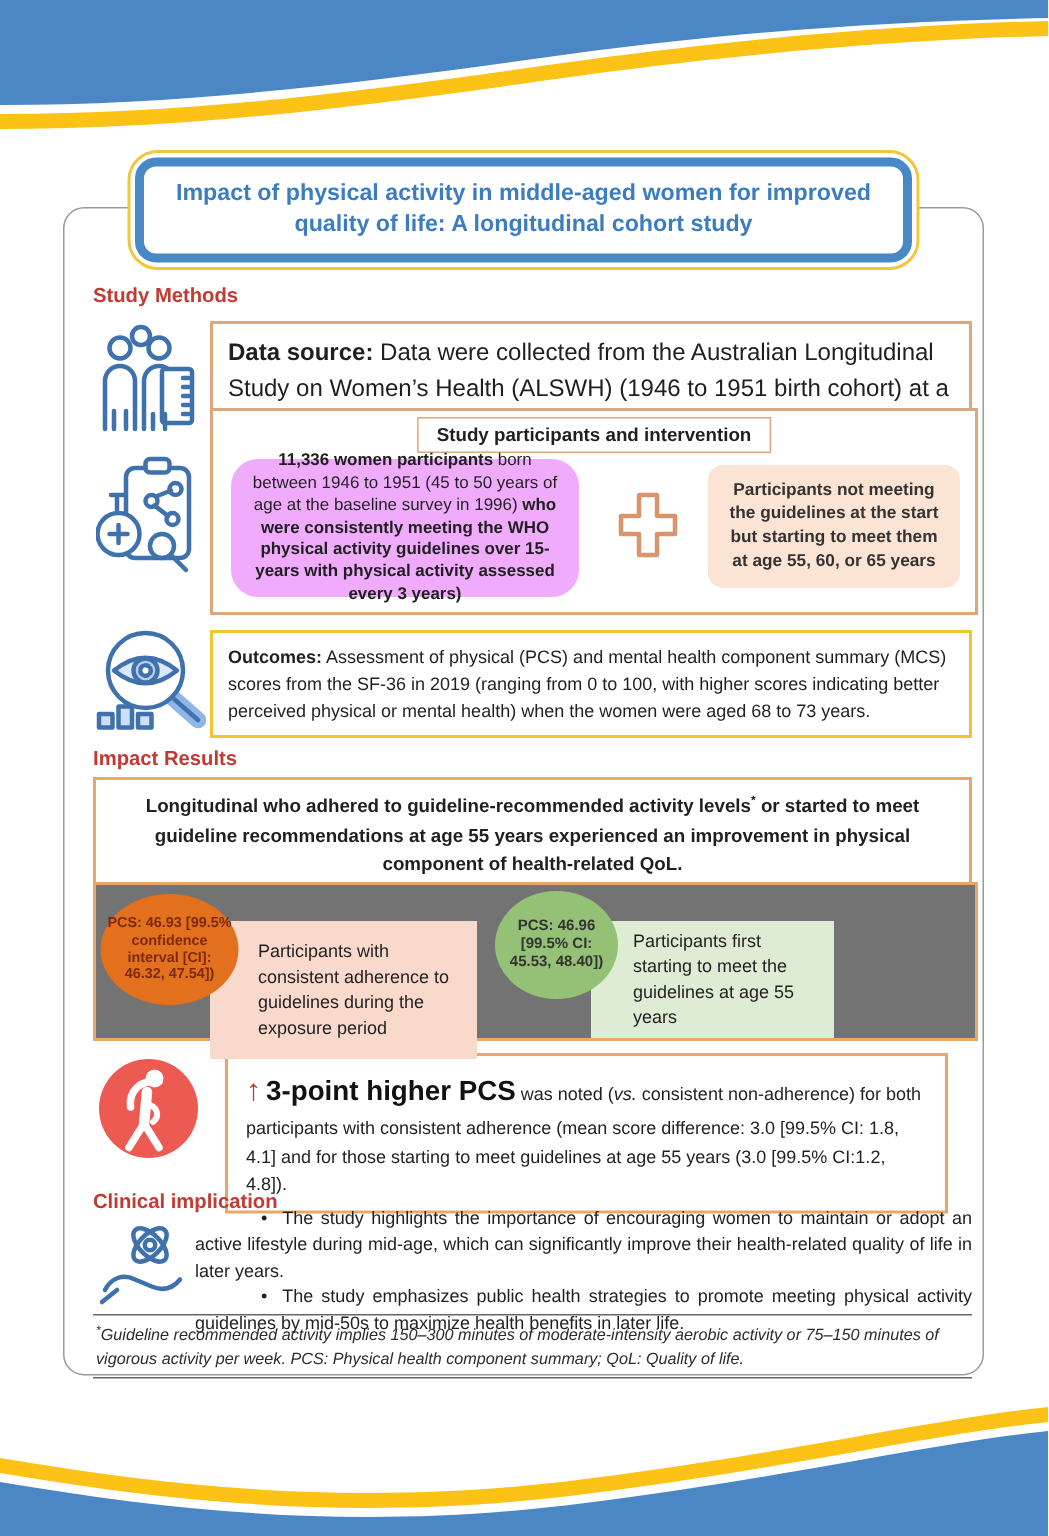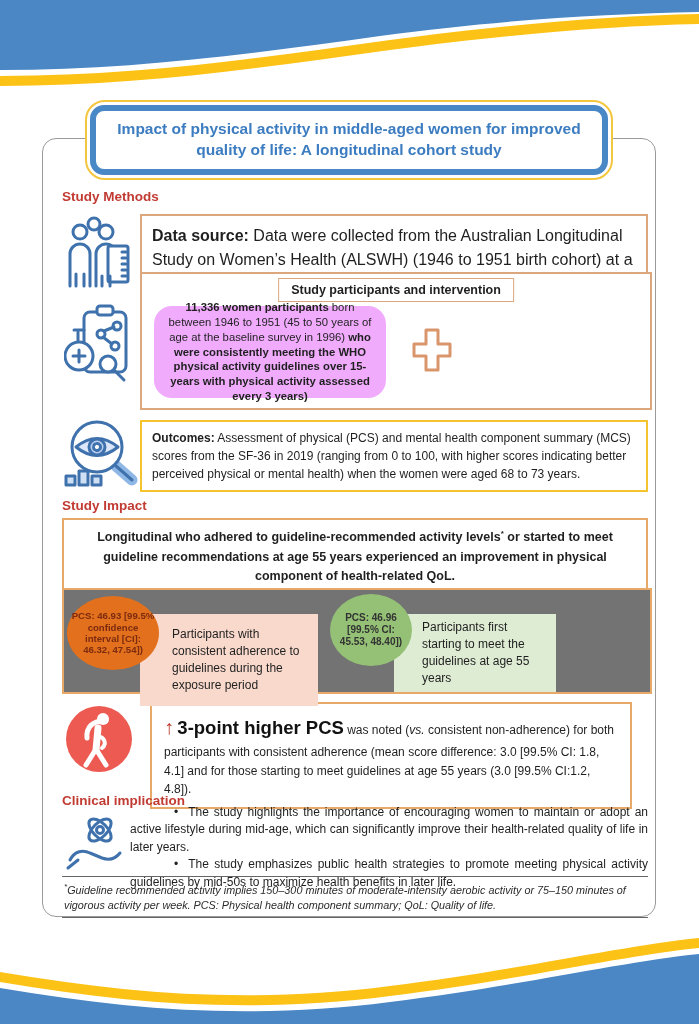--- a/index.html
+++ b/index.html
@@ -135,41 +135,44 @@
   <div class="abs participants-box">
     <div class="participants-header">Study participants and intervention</div>
     <div class="consistent-card">
       <div><b>11,336 women participants</b><span> born between 1946 to 1951 (45 to 50 years of age at the baseline survey in 1996) </span><b>who were consistently meeting the WHO physical activity guidelines over 15-years with physical activity assessed every 3 years)</b></div>
     </div>
     <div class="plus-wrap">
       <svg width="44" height="56" viewBox="0 0 44 56">
         <path d="M16,8 h12 v14 h12 v12 h-12 v14 h-12 v-14 H4 v-12 h12 Z" fill="#ffffff" stroke="#d9956b" stroke-width="3" stroke-linejoin="round"></path>
       </svg>
     </div>
+    <div class="starters-card">
+      <div>Participants not meeting the guidelines at the start but starting to meet them at age 55, 60, or 65 years</div>
+    </div>
   </div>
 
   <div class="abs" style="left:62px;top:418px;">
     <svg width="78" height="72" viewBox="0 0 78 72" fill="none" stroke="#3f72ad" stroke-width="3" stroke-linecap="round" stroke-linejoin="round">
       <path d="M54,48 L70,62" stroke="#8fb7e6" stroke-width="11"></path>
       <path d="M54,48 L70,62"></path>
       <circle cx="35" cy="29" r="25" fill="#ffffff"></circle>
       <path d="M14,29 Q35,12 56,29 Q35,46 14,29 Z" fill="#dbe7f8"></path>
       <circle cx="35" cy="29" r="8" fill="#b8cdf0"></circle>
       <circle cx="35" cy="29" r="3.5" fill="#ffffff" stroke-dasharray="2 2"></circle>
       <rect x="4" y="58" width="9" height="9" fill="#cfe0f4"></rect>
       <rect x="17" y="53" width="9" height="14" fill="#cfe0f4"></rect>
       <rect x="30" y="58" width="9" height="9" fill="#cfe0f4"></rect>
     </svg>
   </div>
 
   <div class="abs outcomes-box">
     <b>Outcomes:</b><span> Assessment of physical (PCS) and mental health component summary (MCS) scores from the SF-36 in 2019 (ranging from 0 to 100, with higher scores indicating better perceived physical or mental health) when the women were aged 68 to 73 years.</span>
   </div>
 
-  <div class="abs red-heading" style="left:62px;top:498px;">Study Impact</div>
+  <div class="abs red-heading" style="left:62px;top:498px;">Impact Results</div>
 
   <div class="abs results-main-box">
     <span>Longitudinal who adhered to guideline-recommended activity levels</span><sup>*</sup><span> or started to meet guideline recommendations at age 55 years experienced an improvement in physical component of health-related QoL.</span>
   </div>
 
   <div class="abs ovals-box">
     <div class="oval oval-consistent">
       <div>PCS: 46.93 [99.5% confidence interval [CI]: 46.32, 47.54])</div>
     </div>
     <div class="label-card label-consistent">

